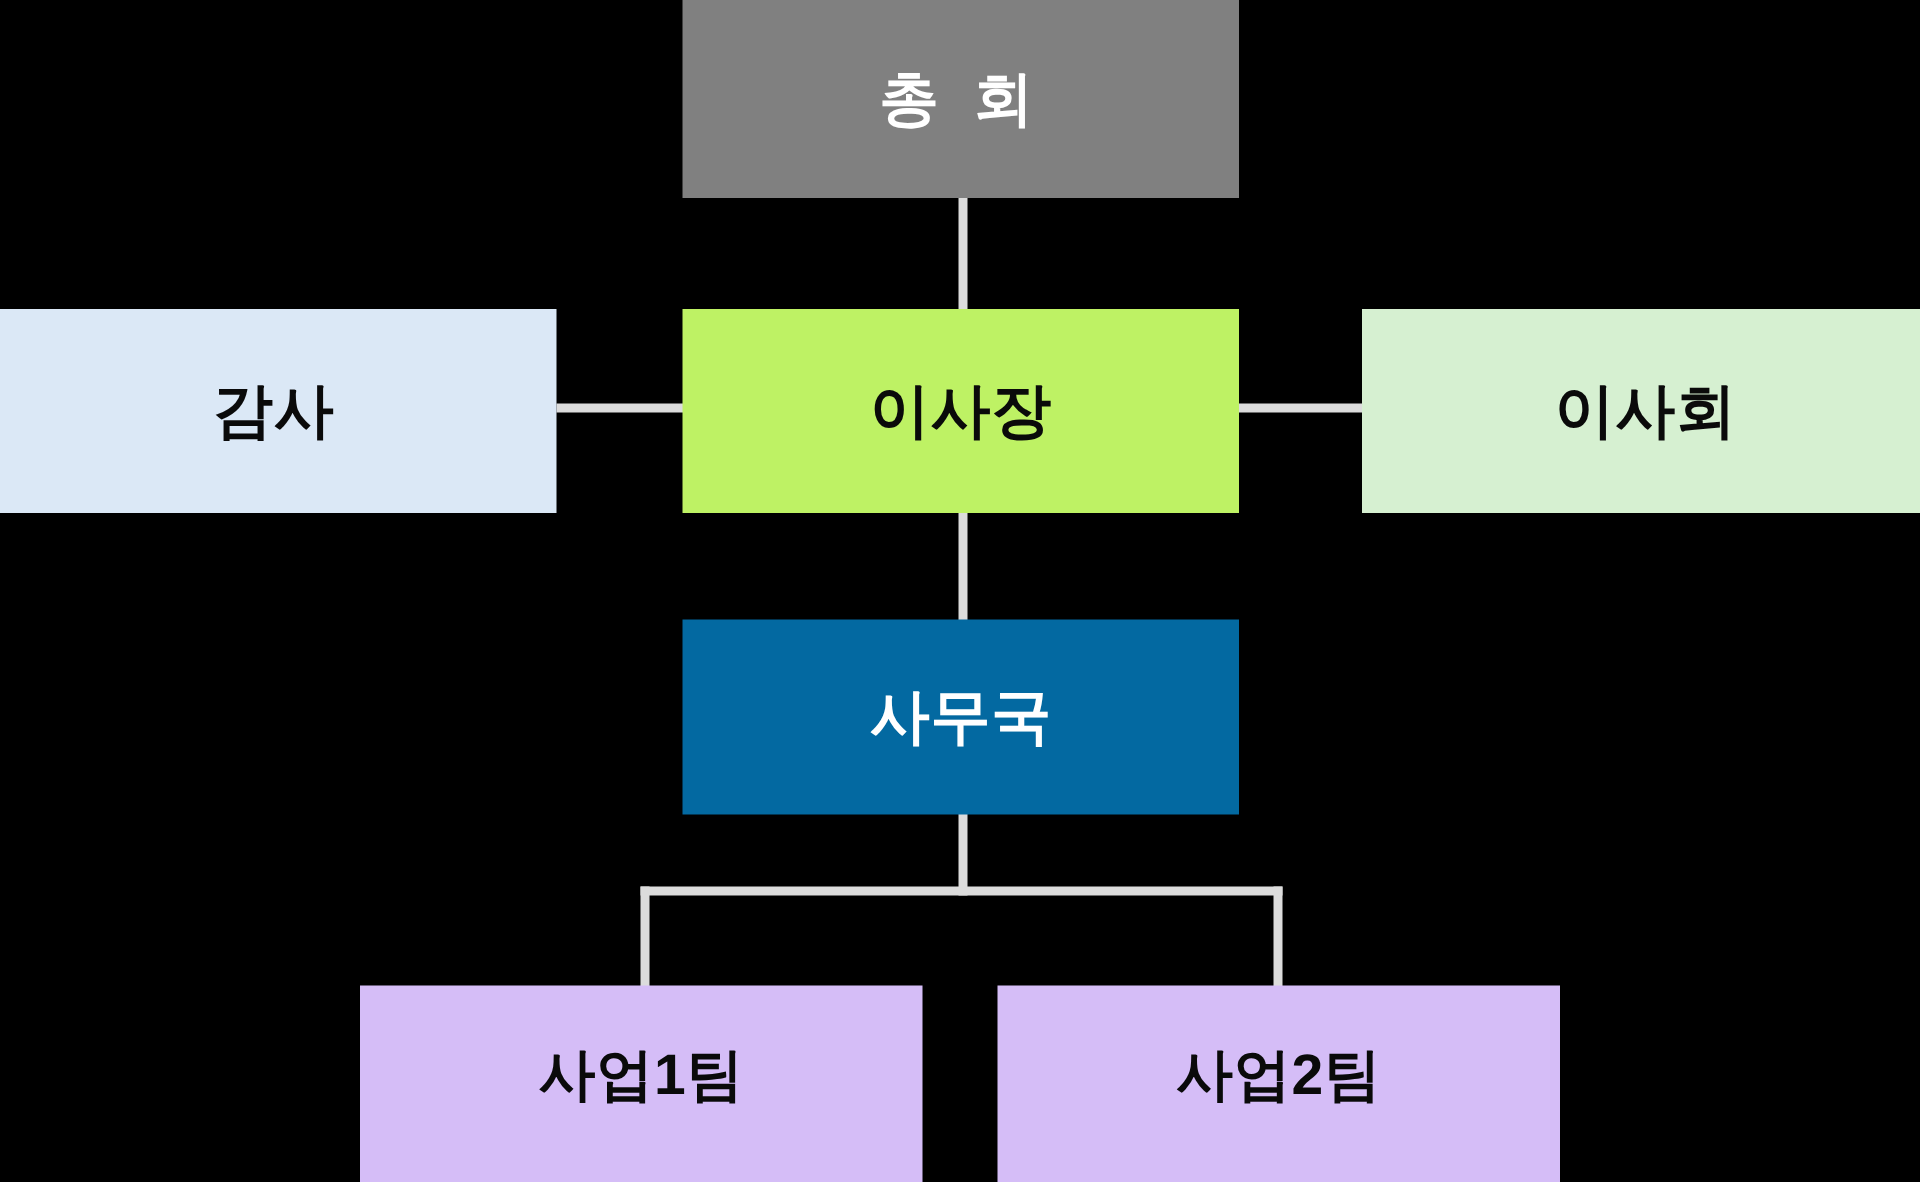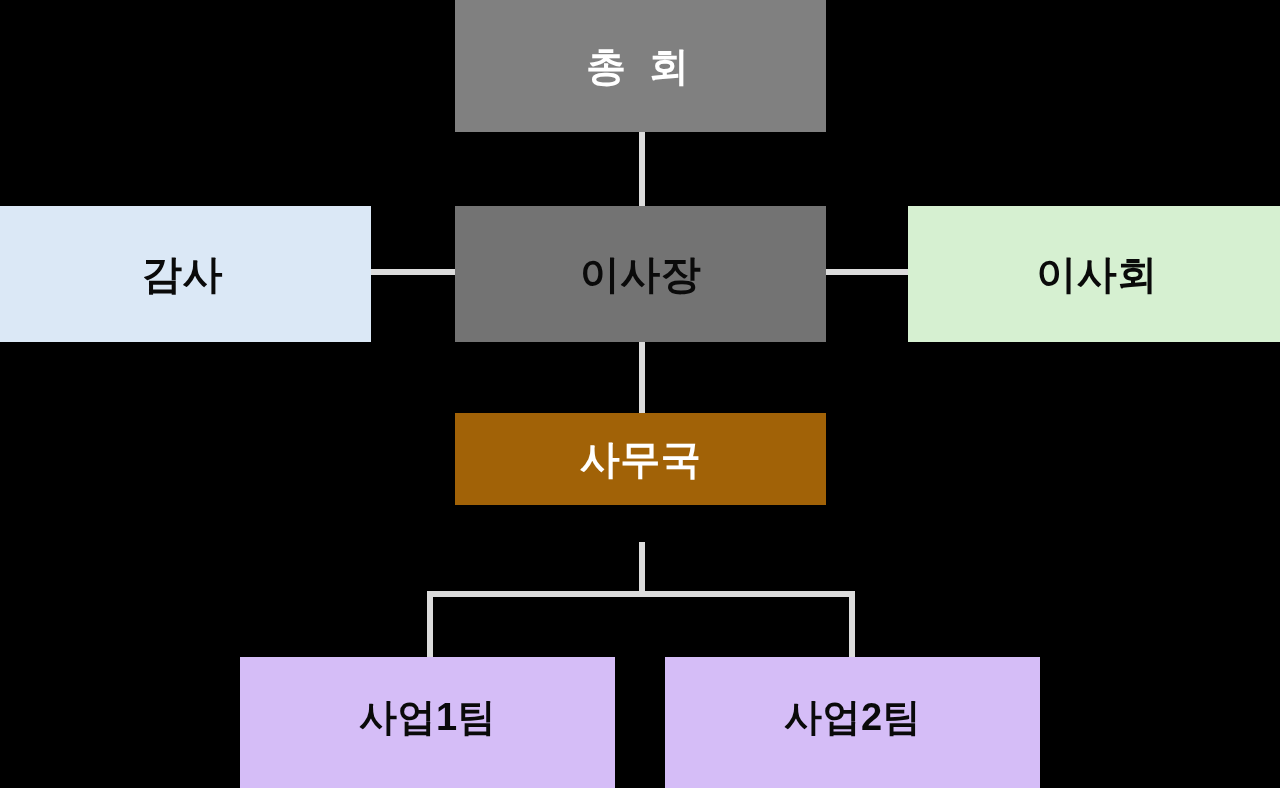--- a/index.html
+++ b/index.html
@@ -46,33 +46,33 @@
     padding-top: 6px;
   }
   .n-auditor {
     left: -6px;   top: 206px;   width: 377px;  height: 136px;
     background: #dbe8f6;
     color: #0a0a0a;
     font-size: 40px;
   }
   .n-chairman {
     left: 455px;  top: 206px;   width: 371px;  height: 136px;
-    background: #737373;
+    background: #bef264;
     color: #0a0a0a;
     font-size: 40px;
   }
   .n-board {
     left: 908px;  top: 206px;   width: 378px;  height: 136px;
     background: #d6f0d1;
     color: #0a0a0a;
     font-size: 40px;
   }
   .n-secretariat {
-    left: 455px;  top: 413px;   width: 371px;  height: 92px;
-    background: #a16207;
+    left: 455px;  top: 413px;   width: 371px;  height: 130px;
+    background: #0369a1;
     color: #ffffff;
     font-size: 40px;
   }
   .n-team1 {
     left: 240px;  top: 657px;   width: 375px;  height: 140px;
     background: #d5bdf7;
     color: #0a0a0a;
     font-size: 38px;
     align-items: flex-start;
     padding-top: 40px;

